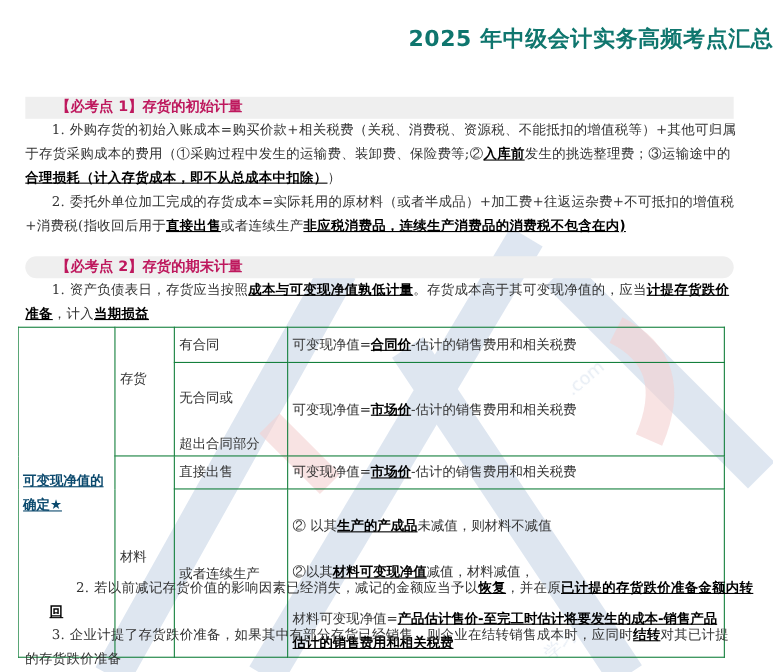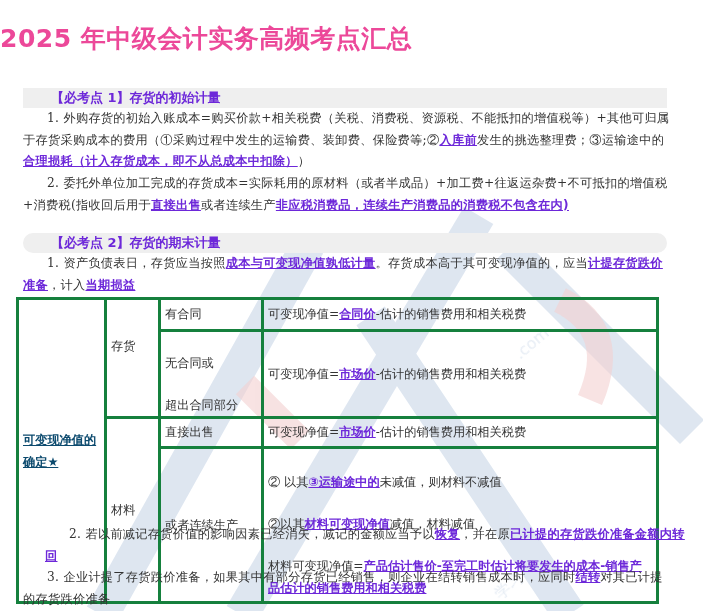--- a/index.html
+++ b/index.html
@@ -1,25 +1,25 @@
 <!DOCTYPE html>
 <html><head>
 <meta charset="utf-8">
 <style>
   * { box-sizing: border-box; margin: 0; padding: 0; }
   html, body { width: 703px; height: 611px; overflow: hidden; background: #ffffff; }
   body { position: relative; font-family: "DejaVu Serif", "Liberation Serif", serif; color: #2a2a2a; }
   .watermark { position: absolute; left: 0; top: 0; width: 703px; height: 611px; pointer-events: none; z-index: 0; }
   .page { position: relative; z-index: 1; }
-  .title { position: absolute; left: 0; top: 22px; width: 703px; text-align: left; font-family: "DejaVu Sans", "Liberation Sans", sans-serif; font-size: 25px; font-weight: bold; color: #ec4899; letter-spacing: 0.5px; }
-  .sec-head { position: absolute; left: 23px; width: 644px; height: 20px; background: #efefef; font-family: "DejaVu Sans", "Liberation Sans", sans-serif; font-size: 13px; font-weight: bold; color: #6d28d9; padding-left: 28px; line-height: 20px; }
+  .title { position: absolute; left: 0; top: 22px; width: 703px; text-align: right; font-family: "DejaVu Sans", "Liberation Sans", sans-serif; font-size: 20px; font-weight: bold; color: #0f766e; letter-spacing: 0.5px; }
+  .sec-head { position: absolute; left: 23px; width: 644px; height: 20px; background: #efefef; font-family: "DejaVu Sans", "Liberation Sans", sans-serif; font-size: 13px; font-weight: bold; color: #be185d; padding-left: 28px; line-height: 20px; }
   .para { position: absolute; left: 23px; width: 652px; font-size: 12.2px; line-height: 21.5px; text-indent: 24px; color: #333; letter-spacing: 0.3px; }
-  .u { text-decoration: underline; font-weight: bold; font-family: "DejaVu Sans", "Liberation Sans", sans-serif; color: #6d28d9; }
+  .u { text-decoration: underline; font-weight: bold; font-family: "DejaVu Sans", "Liberation Sans", sans-serif; color: #000000; }
   table.nrv { position: absolute; left: 16px; top: 297px; width: 643px; border-collapse: collapse; font-size: 12.2px; }
-  table.nrv td { border: 3px solid #15803d; vertical-align: middle; padding: 0 4px; color: #333; }
+  table.nrv td { border: 1px solid #15803d; vertical-align: middle; padding: 0 4px; color: #333; }
   .c-label { font-family: "DejaVu Sans", "Liberation Sans", sans-serif; color: #1a1a1a; }
   .c1 { width: 88px; }
   .c2 { width: 54px; }
   .c3 { width: 103px; }
   .lead { font-family: "DejaVu Sans", "Liberation Sans", sans-serif; font-weight: bold; text-decoration: underline; color: #0c4a6e; line-height: 22px; }
   .line { line-height: 22px; margin-top: 20px; }
 </style>
 </head>
 <body>
 
@@ -84,21 +84,21 @@
     <tr style="height:30px;">
       <td class="c2 c-label" rowspan="2">材料</td>
       <td class="c3 c-label">直接出售</td>
       <td>
         <span>可变现净值=</span><span class="u">市场价</span><span>-估计的销售费用和相关税费</span>
       </td>
     </tr>
     <tr style="height:104px;">
       <td class="c3 c-label">或者连续生产</td>
       <td style="padding-top:2px; padding-bottom:2px;">
-        <div class="line"><span>②  以其</span><span class="u">③运输途中的</span><span>未减值，则材料不减值</span></div>
+        <div class="line"><span>②  以其</span><span class="u">生产的产成品</span><span>未减值，则材料不减值</span></div>
         <div class="line"><span>②以其</span><span class="u">材料可变现净值</span><span>减值，材料减值，</span></div>
         <div class="line"><span>材料可变现净值=</span><span class="u">产品估计售价-至完工时估计将要发生的成本-销售产品估计的销售费用和相关税费</span></div>
       </td>
     </tr>
   </tbody>
     </table>
 
   <div class="para" style="top:524px;margin-left:22px;">
     <span>2. 若以前减记存货价值的影响因素已经消失，减记的金额应当予以</span><span class="u">恢复</span><span>，并在原</span><span class="u">已计提的存货跌价准备金额内转回</span>
   </div>

